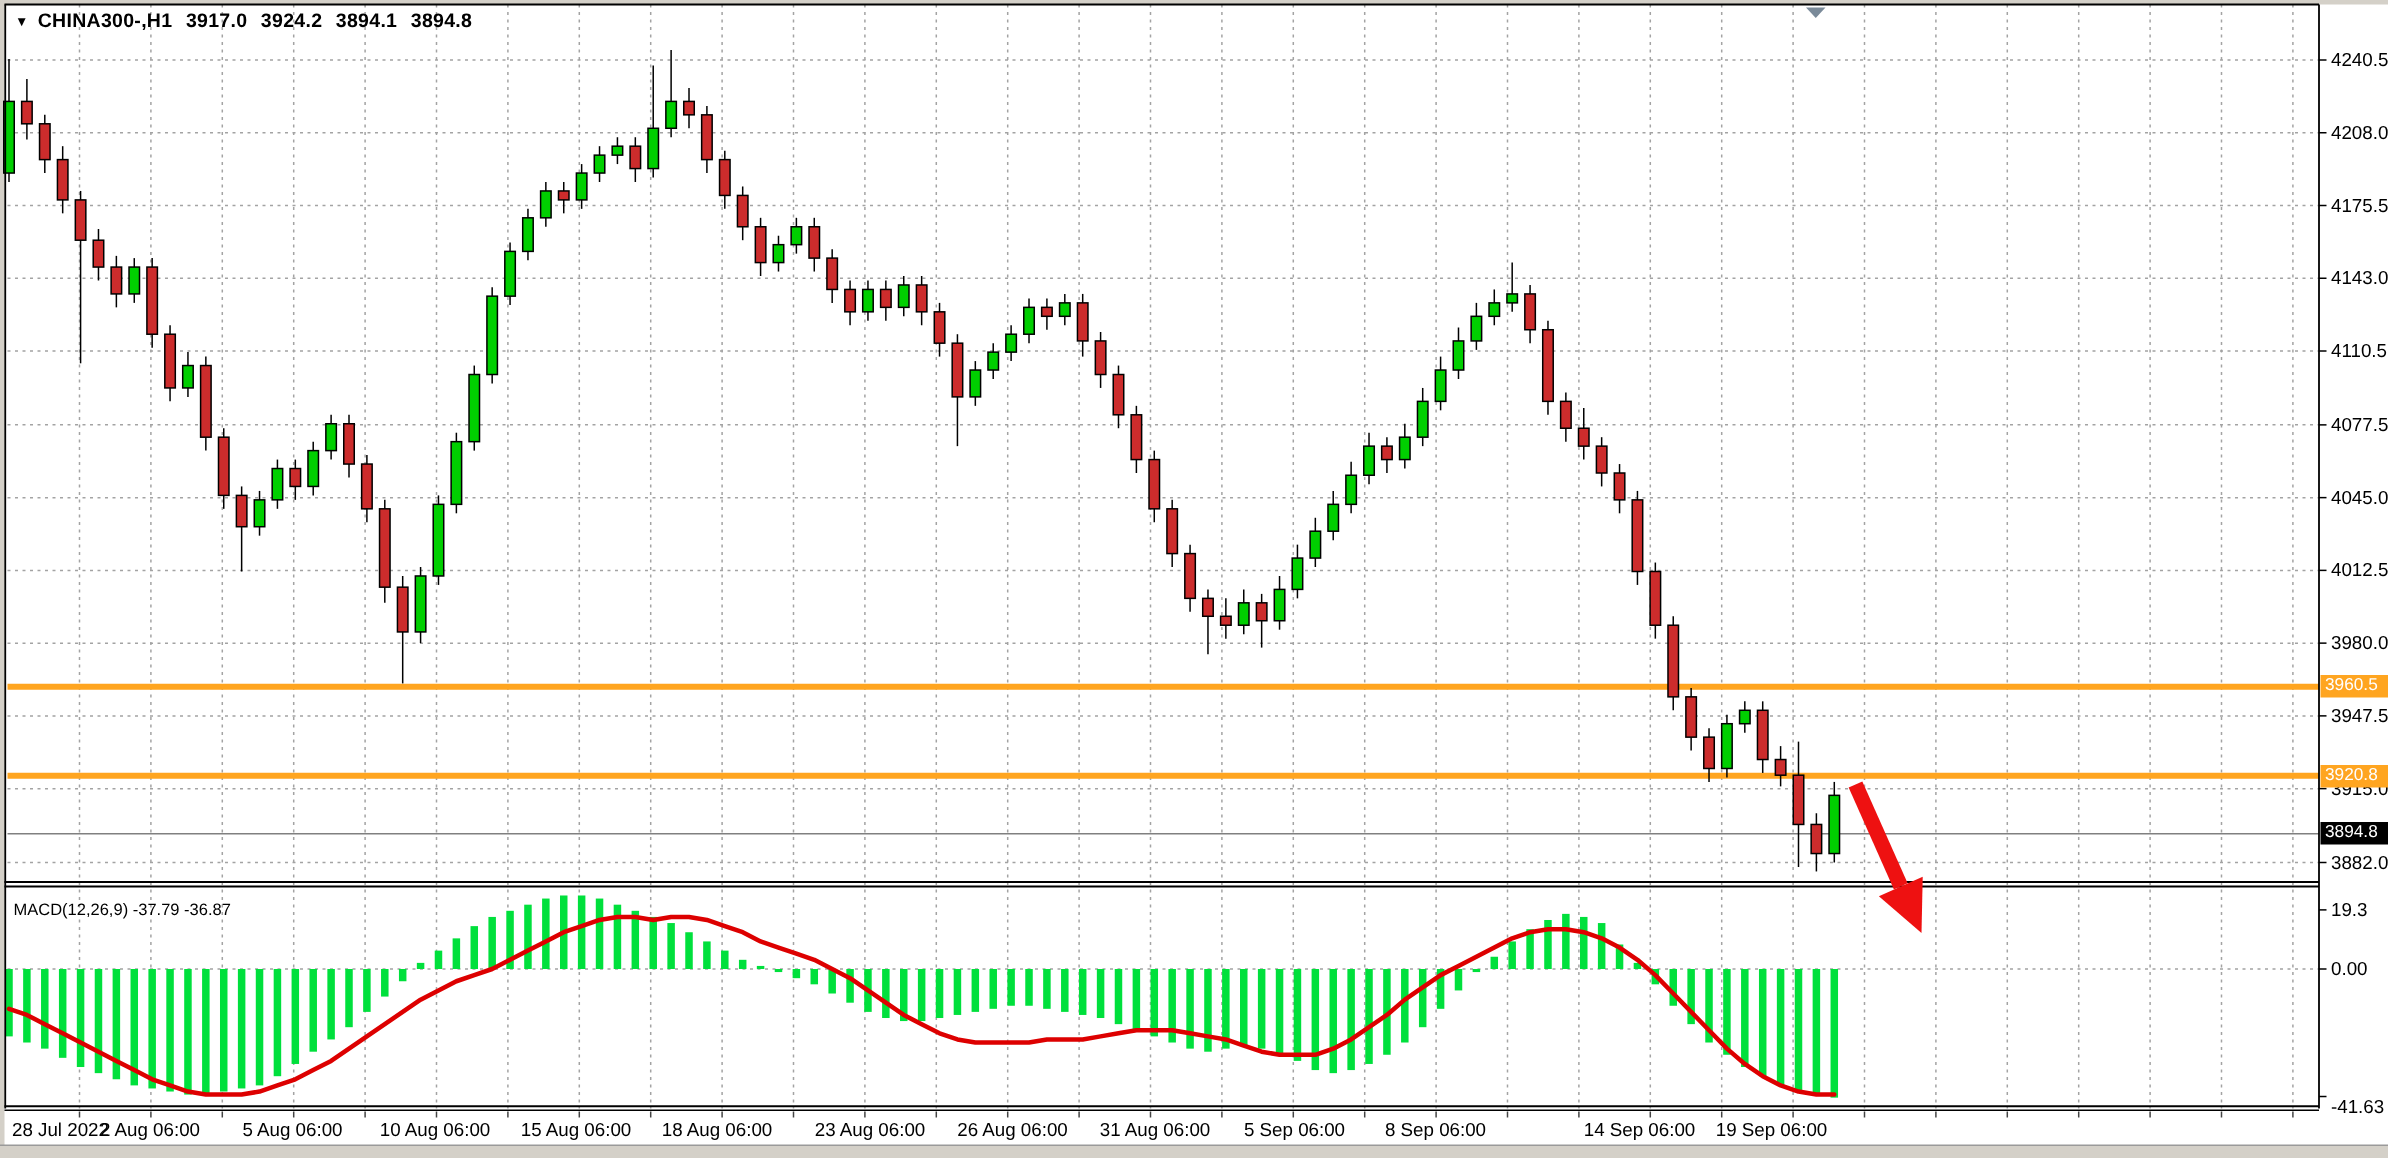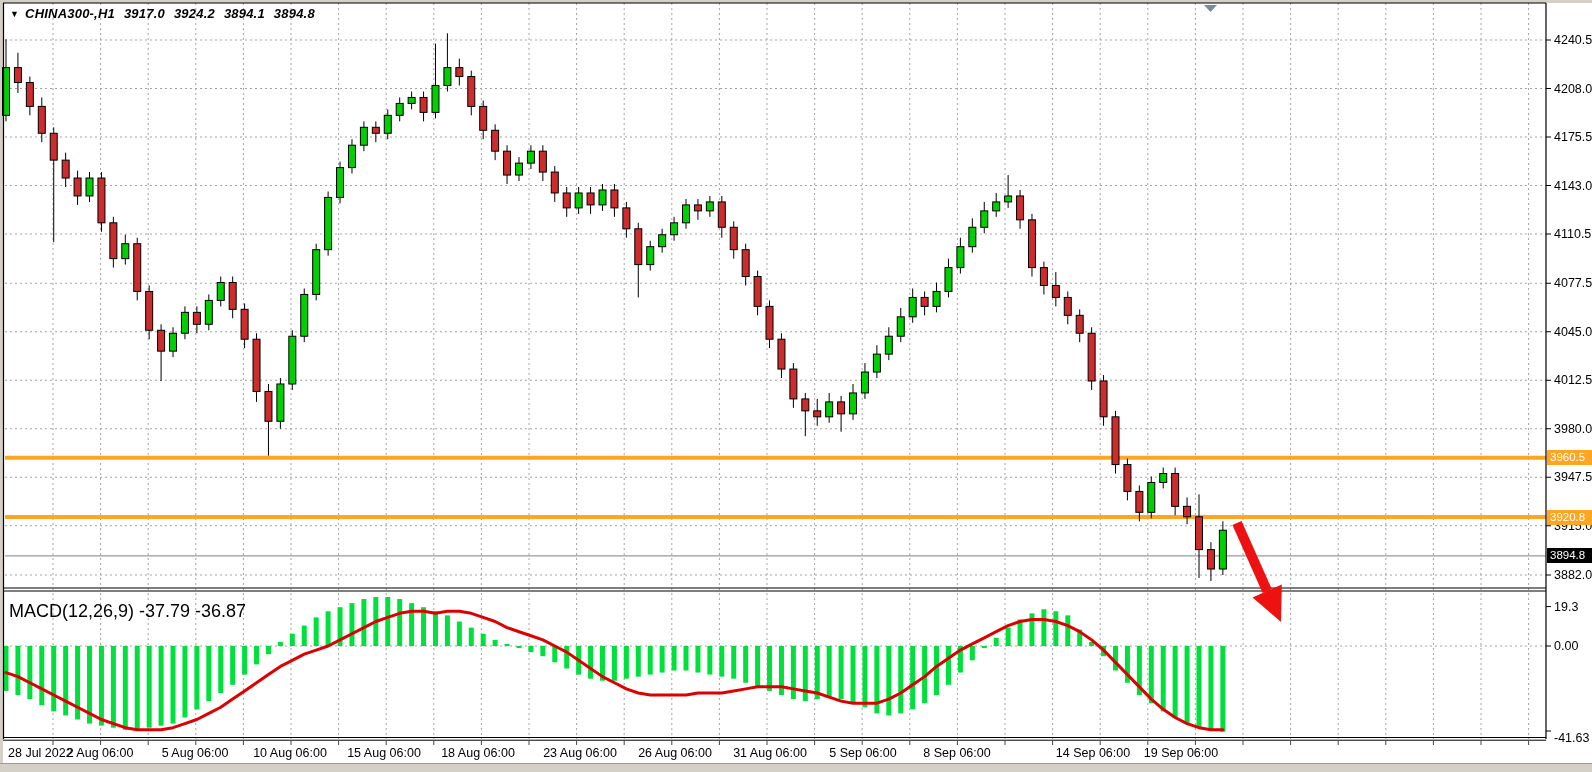--- a/index.html
+++ b/index.html
@@ -1,23 +1,23 @@
 <!DOCTYPE html>
 <html><head>
 <meta charset="utf-8">
 <style>
   html,body{margin:0;padding:0;background:#d4d0c8;}
   #stage{position:relative;width:1592px;height:772px;background:#ffffff;
          font-family:"Liberation Sans",sans-serif;overflow:hidden;}
   #cv{position:absolute;left:0;top:0;}
   .overlay{position:absolute;color:#000;white-space:nowrap;}
-  #infobar{left:10px;top:6px;font-size:13px;font-weight:700;letter-spacing:.2px;font-style:italic;}
+  #infobar{left:10px;top:6px;font-size:13px;font-weight:700;letter-spacing:.2px;}
   #infobar .dd{font-size:9px;margin-right:6px;vertical-align:1px;}
   #infobar .num{margin-left:9px;}
-  #macdlabel{left:9px;top:601px;font-size:18px;}
+  #macdlabel{left:9px;top:601px;font-size:11px;}
   .badge{position:absolute;left:1547px;width:45px;height:15px;font-size:11.5px;
          line-height:15px;color:#fff;padding-left:3px;}
   .badge.orange{background:#ffa520;}
   .badge.black{background:#000;}
 </style>
 </head>
 <body>
 
 <div id="stage">
   <svg id="cv" width="1592" height="772">

